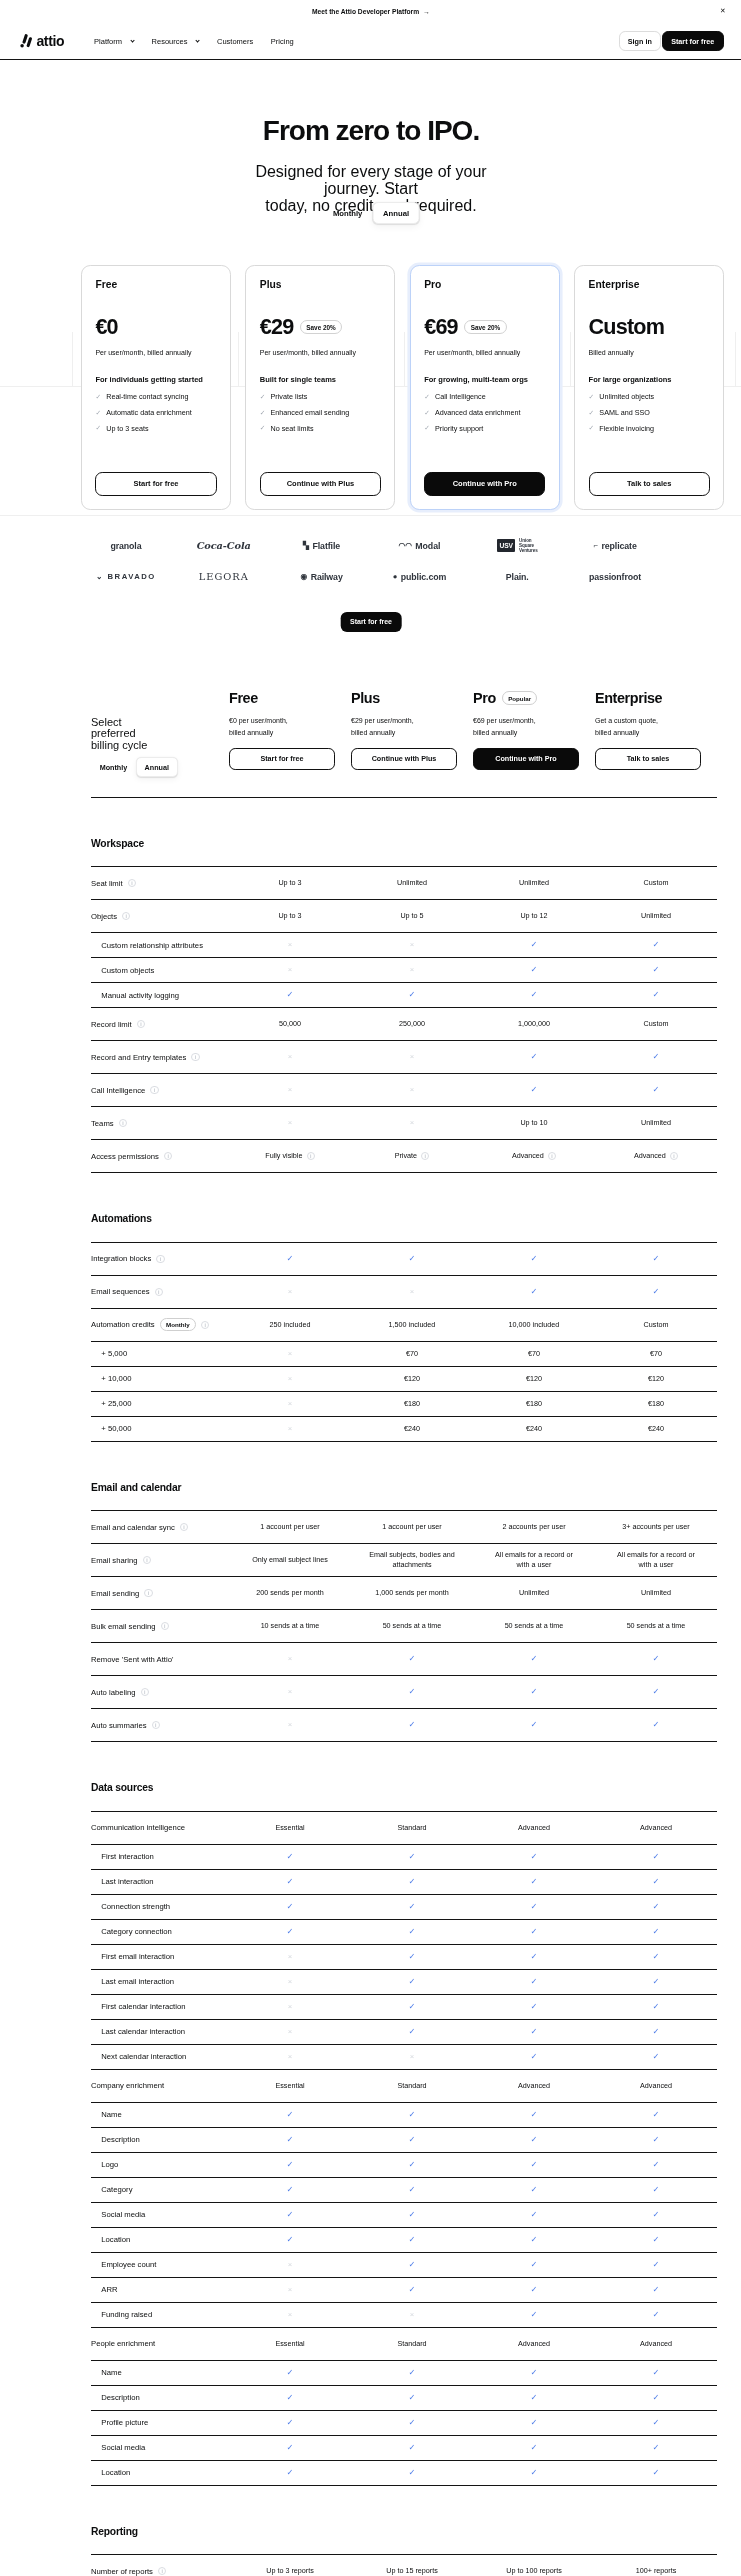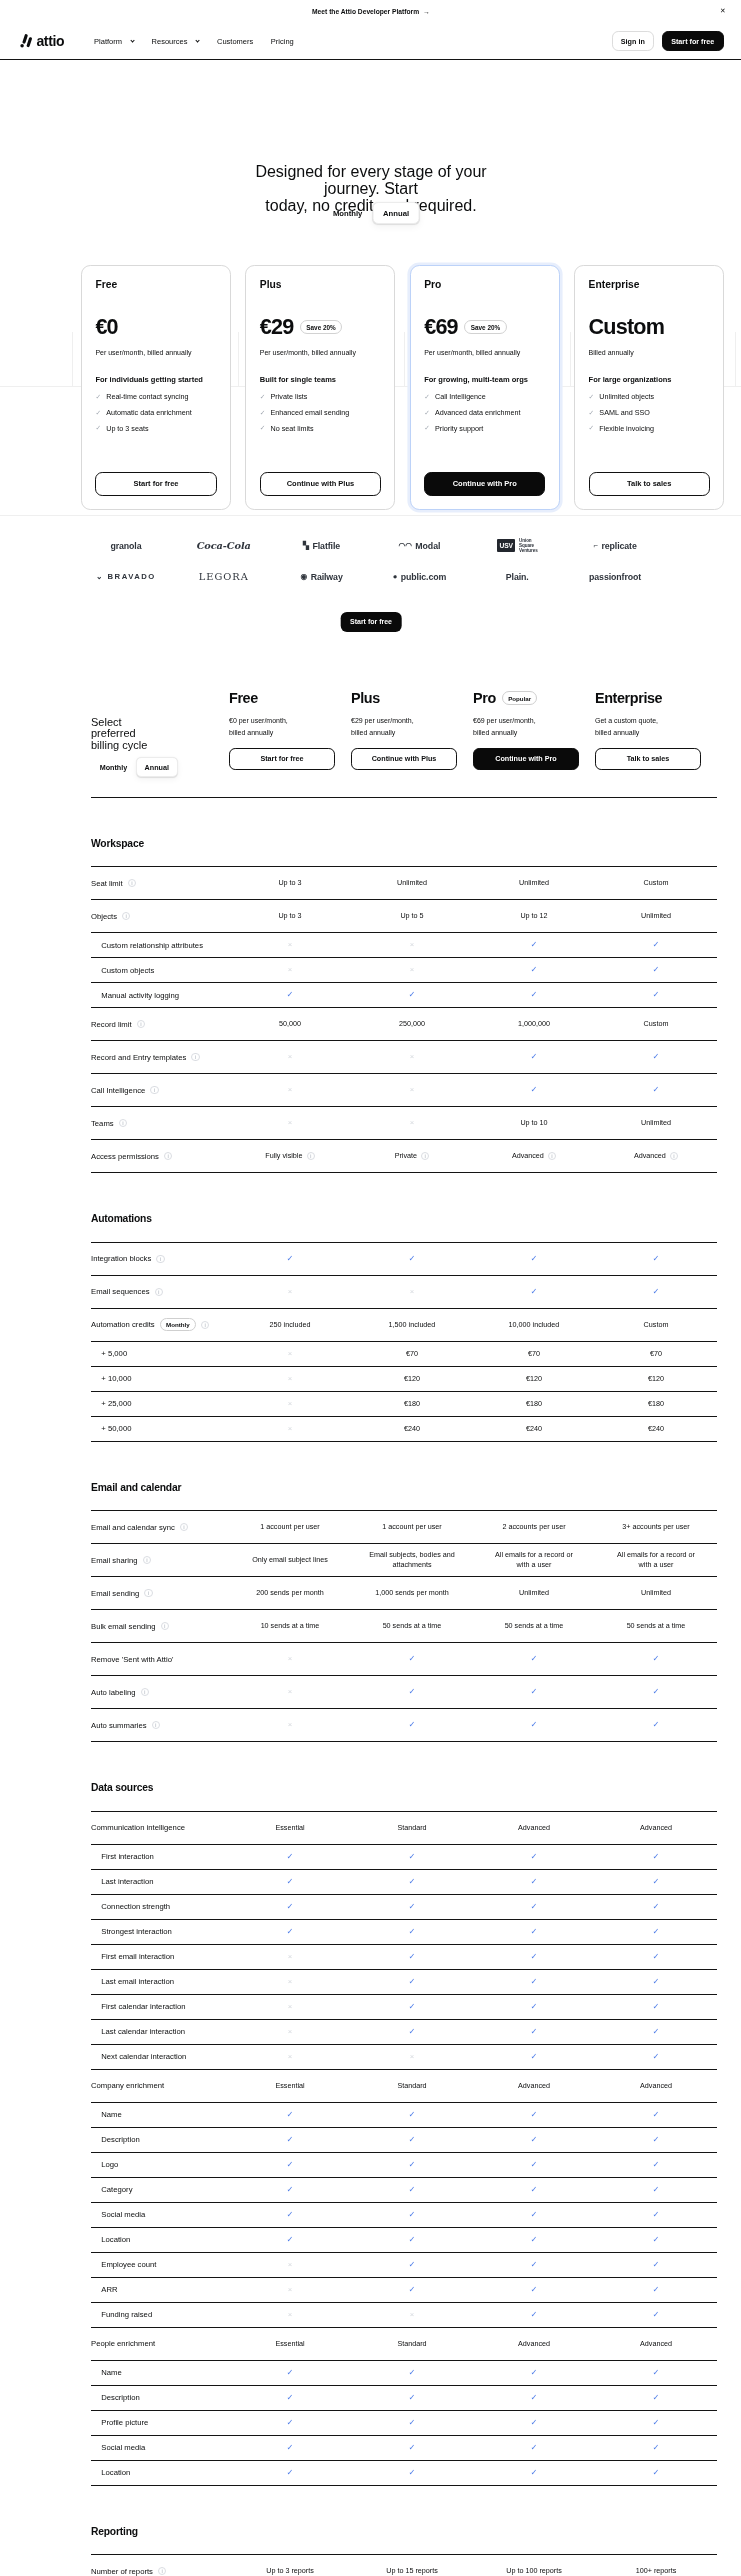--- a/index.html
+++ b/index.html
@@ -16,21 +16,21 @@
 
   
   .site-header{top:23px;left:0;right:0;height:37px;border-bottom:0.5px solid #141414;
                display:flex;align-items:center;padding:0 18.5px;background:#fff;}
   .logo{display:flex;align-items:center;gap:4.6px;font-size:14px;font-weight:700;letter-spacing:-0.4px;}
   .logo svg{display:block;}
   .nav{display:flex;gap:17.5px;margin-left:30px;font-size:7.5px;font-weight:500;}
   .nav-item{display:flex;align-items:center;gap:9px;cursor:pointer;}
   .chev{width:3.1px;height:3.1px;border-right:0.8px solid #0c0d0e;border-bottom:0.8px solid #0c0d0e;
         transform:rotate(45deg);margin-top:-1.5px;}
-  .header-right{margin-left:auto;display:flex;gap:8px;align-items:center;}
+  .header-right{margin-left:auto;display:flex;gap:1px;align-items:center;}
   .btn{height:20.6px;border-radius:6.2px;display:inline-flex;align-items:center;justify-content:center;
        padding:0 8.2px;font-size:7.2px;font-weight:600;cursor:pointer;background:#fff;border:0.5px solid #dcdcdc;}
   .btn.solid{background:#0a0a0a;color:#fff;border-color:#0a0a0a;}
 
   
   .hero-title{top:115px;left:0;right:0;text-align:center;font-size:28px;font-weight:700;letter-spacing:-1px;}
   .hero-sub{top:163px;left:0;right:0;}
   .hero-sub div{width:278px;margin:0 auto;text-align:center;font-size:16px;line-height:17px;font-weight:500;}
   .toggle{top:200px;left:50%;transform:translateX(-50%);display:flex;align-items:center;padding:2.1px;border-radius:7.2px;}
   .toggle-opt{padding:5.7px 9.3px;font-size:7.7px;font-weight:600;border-radius:5.7px;cursor:pointer;background:transparent;border:0.5px solid transparent;}
@@ -141,20 +141,21 @@
         <div class="nav-item">
           <span>Pricing</span>
         </div>
       </div>
     <div class="header-right">
       <div class="btn">Sign in</div>
       <div class="btn solid">Start for free</div>
     </div>
   </div>
 
+  <div class="abs hero-title">From zero to IPO.</div>
   <div class="abs hero-sub">
     <div><span>Designed for every stage of your journey. Start</span><br>
          <span>today, no credit card required.</span></div>
   </div>
   <div class="abs toggle">
     <div class="toggle-opt">Monthly</div>
     <div class="toggle-opt active">Annual</div>
   </div>
 
   <div class="hline" style="top:386px;"></div>
@@ -872,21 +873,21 @@
               </div>
               <div class="cellv">
                 <span class="tickb">✓</span>
               </div>
               <div class="cellv">
                 <span class="tickb">✓</span>
               </div>
             </div>
             <div class="crow short">
               <div class="crow-label indent">
-                <span>Strongest interaction</span>
+                <span>Category connection</span>
               </div>
               <div class="cellv">
                 <span class="tickb">✓</span>
               </div>
               <div class="cellv">
                 <span class="tickb">✓</span>
               </div>
               <div class="cellv">
                 <span class="tickb">✓</span>
               </div>

